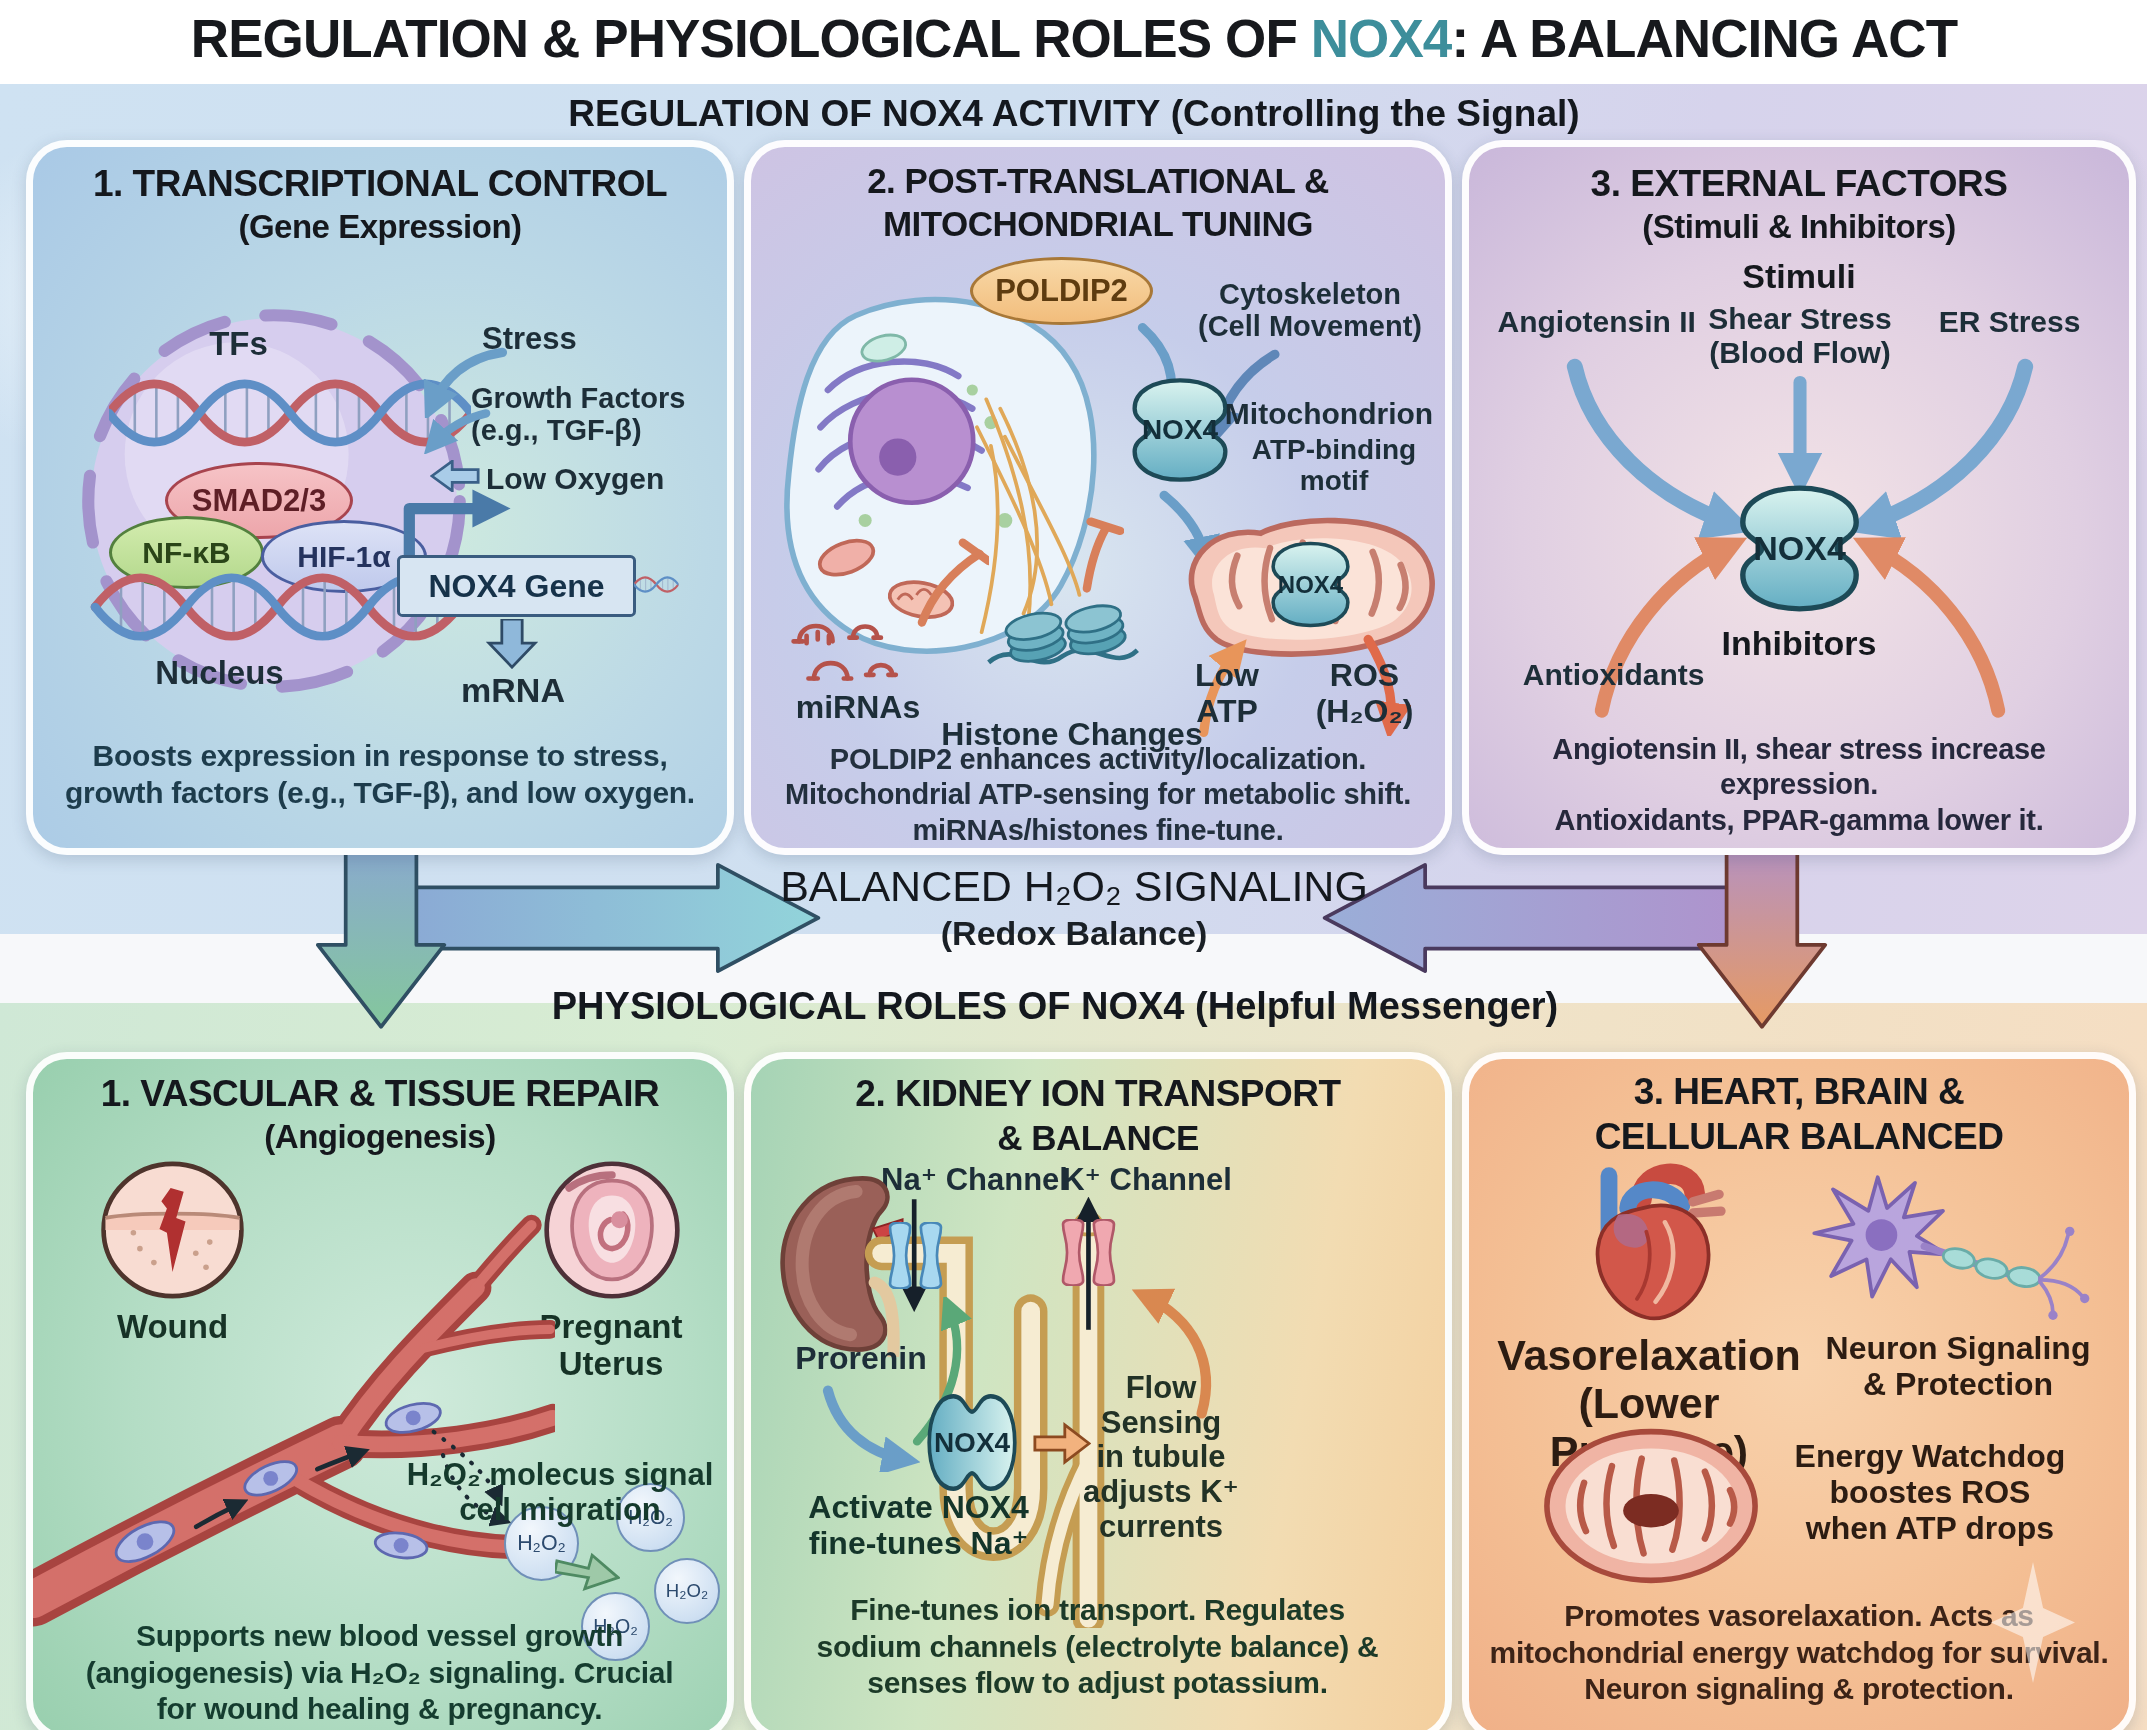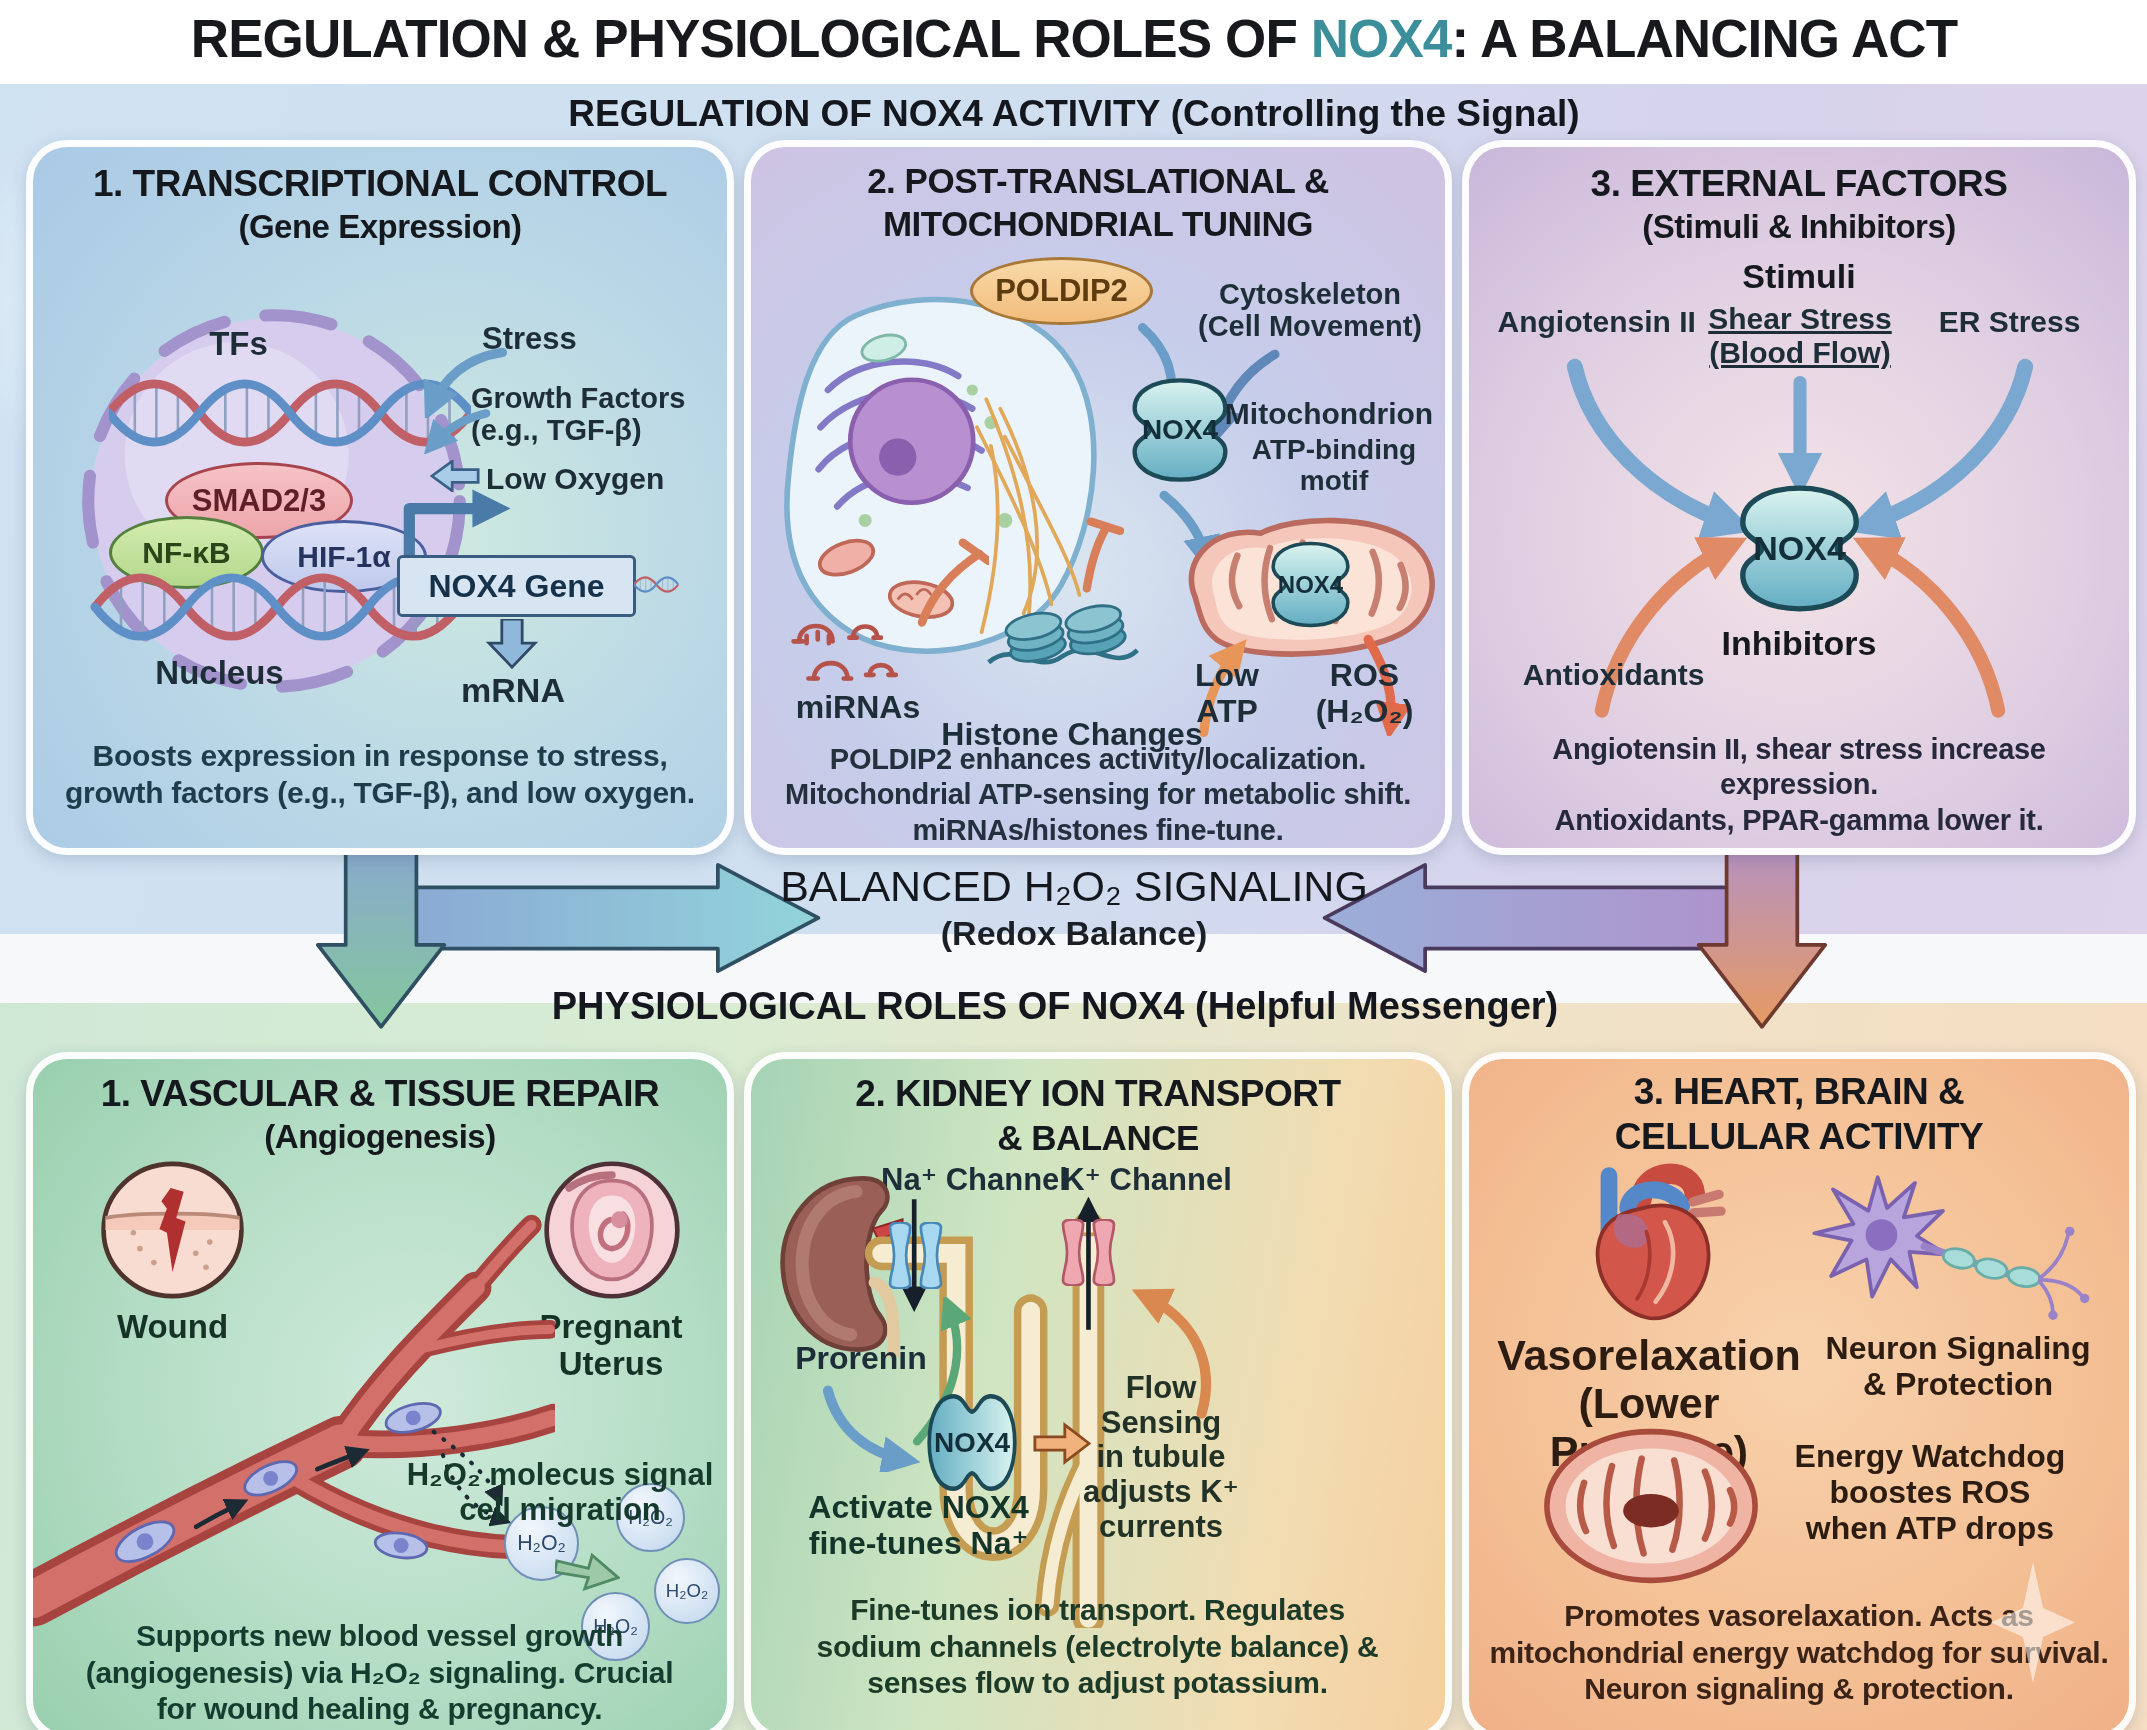--- a/index.html
+++ b/index.html
@@ -331,21 +331,21 @@
     <div class="abs cap pre" style="left:17px;top:595px;width:660px;font-size:29px;color:#23303e;">POLDIP2 enhances activity/localization.
 Mitochondrial ATP-sensing for metabolic shift.
 miRNAs/histones fine-tune.</div>
   </div>
 
   <div class="panel" style="left:1462px;top:140px;width:660px;height:701px;background:radial-gradient(circle at 50% 55%,#f3e3e6 0%,#e0cfe2 55%,#c9b7da 100%);">
     <div class="abs ptitle" style="left:0;top:17px;width:660px;font-size:37px;">3. EXTERNAL FACTORS</div>
     <div class="abs ptitle" style="left:0;top:62px;width:660px;font-size:33px;">(Stimuli &amp; Inhibitors)</div>
     <div class="abs lbl ctr" style="left:0;top:110px;width:660px;font-size:34px;color:#15181d;">Stimuli</div>
     <div class="abs lbl ctr" style="left:11.2px;top:158px;width:233px;font-size:30px;">Angiotensin II</div>
-    <div class="abs lbl ctr pre" style="left:224px;top:155px;width:214px;font-size:30px;text-decoration:underline;">Shear Stress
+    <div class="abs lbl ctr pre" style="left:224px;top:155px;width:214px;font-size:30px;">Shear Stress
 (Blood Flow)</div>
     <div class="abs lbl ctr" style="left:438px;top:158px;width:205px;font-size:30px;">ER Stress</div>
 
     <svg class="abs" style="left:89px;top:210px;" width="200" height="182" viewBox="0 0 215 195">
       <defs>
           <marker id="mS1" viewBox="0 0 10 10" refX="6" refY="5" markerWidth="3.2" markerHeight="3.2" orient="auto">
             <path d="M0,0L10,5L0,10z" fill="#7aa8d0"></path>
           </marker>
         </defs>
       <path d="M18,10 C35,85 100,150 190,180" fill="none" stroke="#7aa8d0" stroke-width="17" stroke-linecap="round" marker-end="url(#mS1)"></path>
@@ -577,21 +577,21 @@
 adjusts K⁺
 currents</div>
 
     <div class="abs cap pre" style="left:23px;top:533px;width:647px;font-size:30px;color:#1c3a28;">Fine-tunes ion transport. Regulates
 sodium channels (electrolyte balance) &amp;
 senses flow to adjust potassium.</div>
   </div>
 
   <div class="panel" style="left:1462px;top:1052px;width:660px;height:675px;background:radial-gradient(circle at 50% 45%,#f8d2ac 0%,#f4bf94 60%,#f0b088 100%);">
     <div class="abs ptitle" style="left:0;top:13px;width:660px;font-size:37px;">3. HEART, BRAIN &amp;</div>
-    <div class="abs ptitle" style="left:0;top:58px;width:660px;font-size:37px;">CELLULAR ACTIVITY</div>
+    <div class="abs ptitle" style="left:0;top:58px;width:660px;font-size:37px;">CELLULAR BALANCED</div>
 
     <svg class="abs" style="left:84px;top:98px;" width="182" height="168" viewBox="0 0 195 180">
       <path d="M60,20 L60,120" stroke="#5588c8" stroke-width="18" stroke-linecap="round"></path>
       <path d="M95,45 C95,12 150,8 152,40" fill="none" stroke="#c84b40" stroke-width="22" stroke-linecap="round"></path>
       <path d="M80,55 C82,30 125,28 138,52" fill="none" stroke="#5588c8" stroke-width="18" stroke-linecap="round"></path>
       <path d="M150,48 L178,40 M150,60 L180,58" stroke="#c87a70" stroke-width="10" stroke-linecap="round"></path>
       <path d="M95,55 C140,42 172,72 166,115 C160,155 125,178 100,172 C68,164 45,130 48,98 C51,70 70,60 95,55 Z" fill="#d2574a" stroke="#8c2f28" stroke-width="4"></path>
       <path d="M70,62 C88,58 100,66 102,80 C104,94 92,100 80,96 C66,92 60,76 70,62 Z" fill="#b06a88" opacity=".9"></path>
       <path d="M120,70 C135,95 130,130 110,155" fill="none" stroke="#f0b8a0" stroke-width="5" stroke-linecap="round"></path>
       <path d="M100,80 C108,105 102,135 90,152" fill="none" stroke="#a83830" stroke-width="4" stroke-linecap="round"></path>

